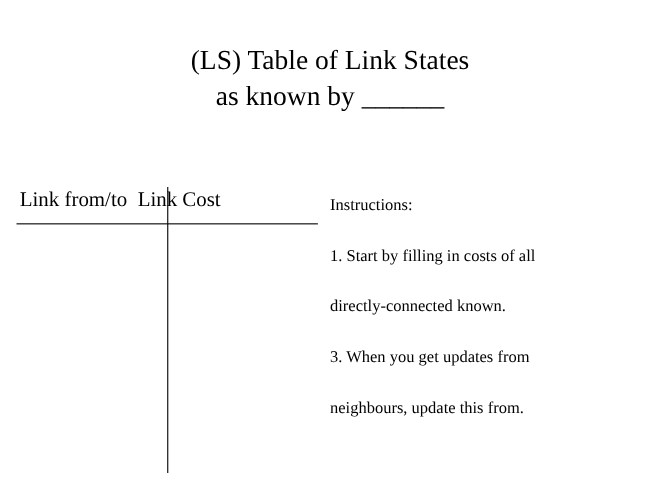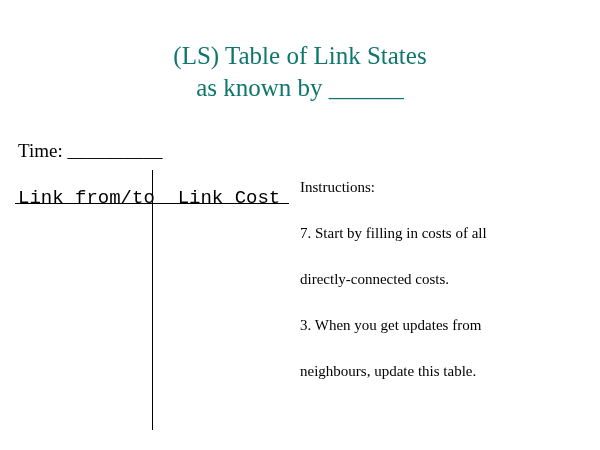--- a/index.html
+++ b/index.html
@@ -21,39 +21,38 @@
   }
   .title {
     position: absolute;
     left: 0;
     top: 40px;
     width: 600px;
     text-align: center;
     font-size: 25px;
     line-height: 32px;
     font-family: "Liberation Serif", serif;
-    color: #0f766e;
+    color: #000000;
     white-space: pre-line;
   }
   .time-line {
     position: absolute;
     left: 18px;
     top: 138px;
     font-size: 19px;
     line-height: 26px;
     white-space: pre;
   }
   .col-headers {
     position: absolute;
     left: 18px;
-    top: 185px;
+    top: 169px;
     font-size: 19px;
     line-height: 26px;
     white-space: pre;
-    font-family: Liberation Mono, monospace;
   }
   .hrule {
     position: absolute;
     left: 15px;
     top: 203px;
     width: 274px;
     height: 0;
     border-top: 1px solid #000000;
   }
   .vrule {
@@ -79,28 +78,27 @@
   }
 </style>
 </head>
 <body>
 
 <div class="slide">
 
   <div class="title">(LS) Table of Link States
 as known by ______</div>
 
-  <div class="time-line">Time: __________</div>
 
   <div class="col-headers">Link from/to  Link Cost</div>
 
   <div class="hrule"></div>
   <div class="vrule"></div>
 
   <div class="instructions">
     <span class="ins-line">Instructions:</span>
-    <span class="ins-line">7. Start by filling in costs of all</span>
-    <span class="ins-line">directly-connected costs.</span>
+    <span class="ins-line">1. Start by filling in costs of all</span>
+    <span class="ins-line">directly-connected known.</span>
     <span class="ins-line">3. When you get updates from</span>
-    <span class="ins-line">neighbours, update this table.</span>
+    <span class="ins-line">neighbours, update this from.</span>
   </div>
 
 </div>
 
 </body></html>

